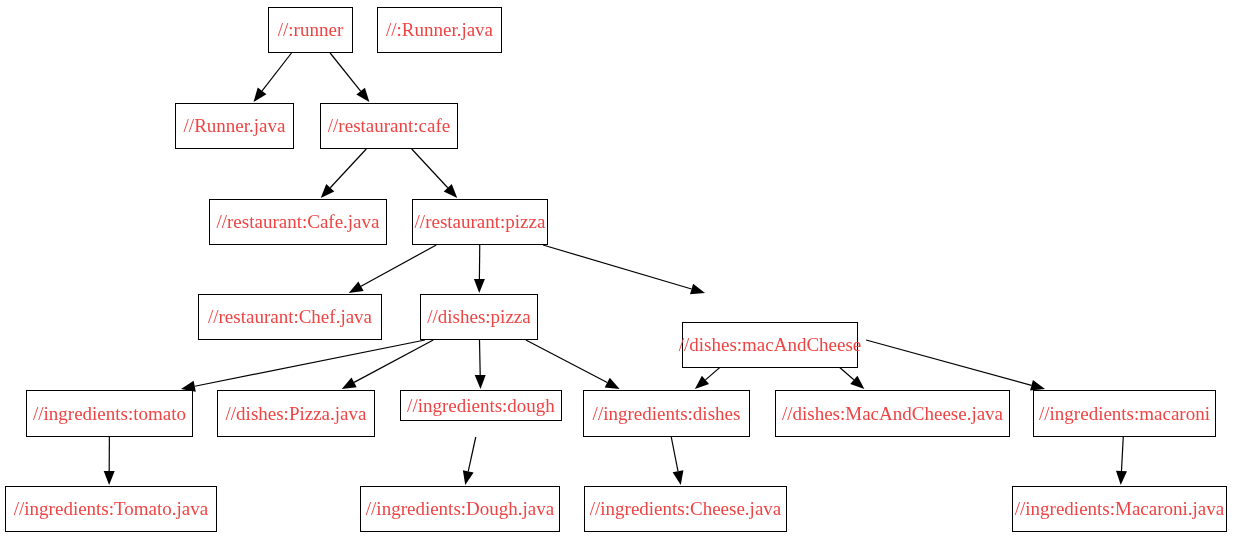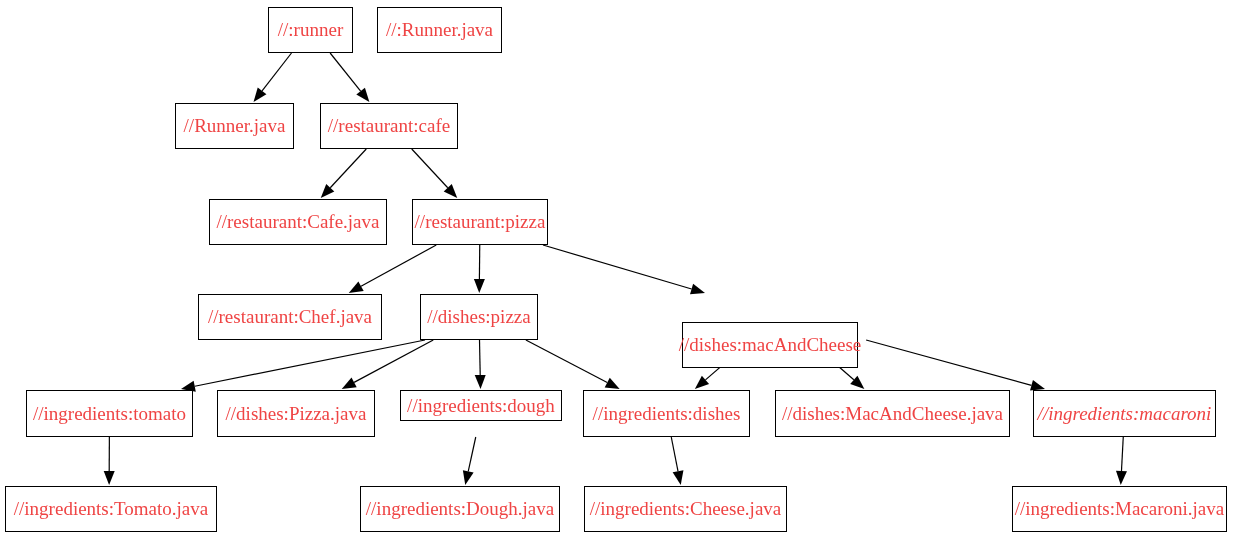--- a/index.html
+++ b/index.html
@@ -116,21 +116,21 @@
       </div>
       <div class="graph-node" style="left: 400px; top: 390px; width: 162px; height: 31px; border-color: rgb(0, 0, 0); background: rgb(255, 255, 255);">
         <span class="node-label">//ingredients:dough</span>
       </div>
       <div class="graph-node" style="left: 583px; top: 390px; width: 167px; height: 47px; border-color: rgb(0, 0, 0); background: rgb(255, 255, 255);">
         <span class="node-label">//ingredients:dishes</span>
       </div>
       <div class="graph-node" style="left: 775px; top: 390px; width: 235px; height: 47px; border-color: rgb(0, 0, 0); background: rgb(255, 255, 255);">
         <span class="node-label">//dishes:MacAndCheese.java</span>
       </div>
-      <div class="graph-node" style="left: 1033px; top: 390px; width: 183px; height: 47px; border-color: rgb(0, 0, 0); background: rgb(255, 255, 255); font-style: italic;">
+      <div class="graph-node" style="left: 1033px; top: 390px; width: 183px; height: 47px; border-color: rgb(0, 0, 0); background: rgb(255, 255, 255);">
         <span class="node-label">//ingredients:macaroni</span>
       </div>
       <div class="graph-node" style="left: 5px; top: 486px; width: 212px; height: 46px; border-color: rgb(0, 0, 0); background: rgb(255, 255, 255);">
         <span class="node-label">//ingredients:Tomato.java</span>
       </div>
       <div class="graph-node" style="left: 360px; top: 486px; width: 200px; height: 46px; border-color: rgb(0, 0, 0); background: rgb(255, 255, 255);">
         <span class="node-label">//ingredients:Dough.java</span>
       </div>
       <div class="graph-node" style="left: 584px; top: 486px; width: 203px; height: 46px; border-color: rgb(0, 0, 0); background: rgb(255, 255, 255); align-items: center;">
         <span class="node-label">//ingredients:Cheese.java</span>

